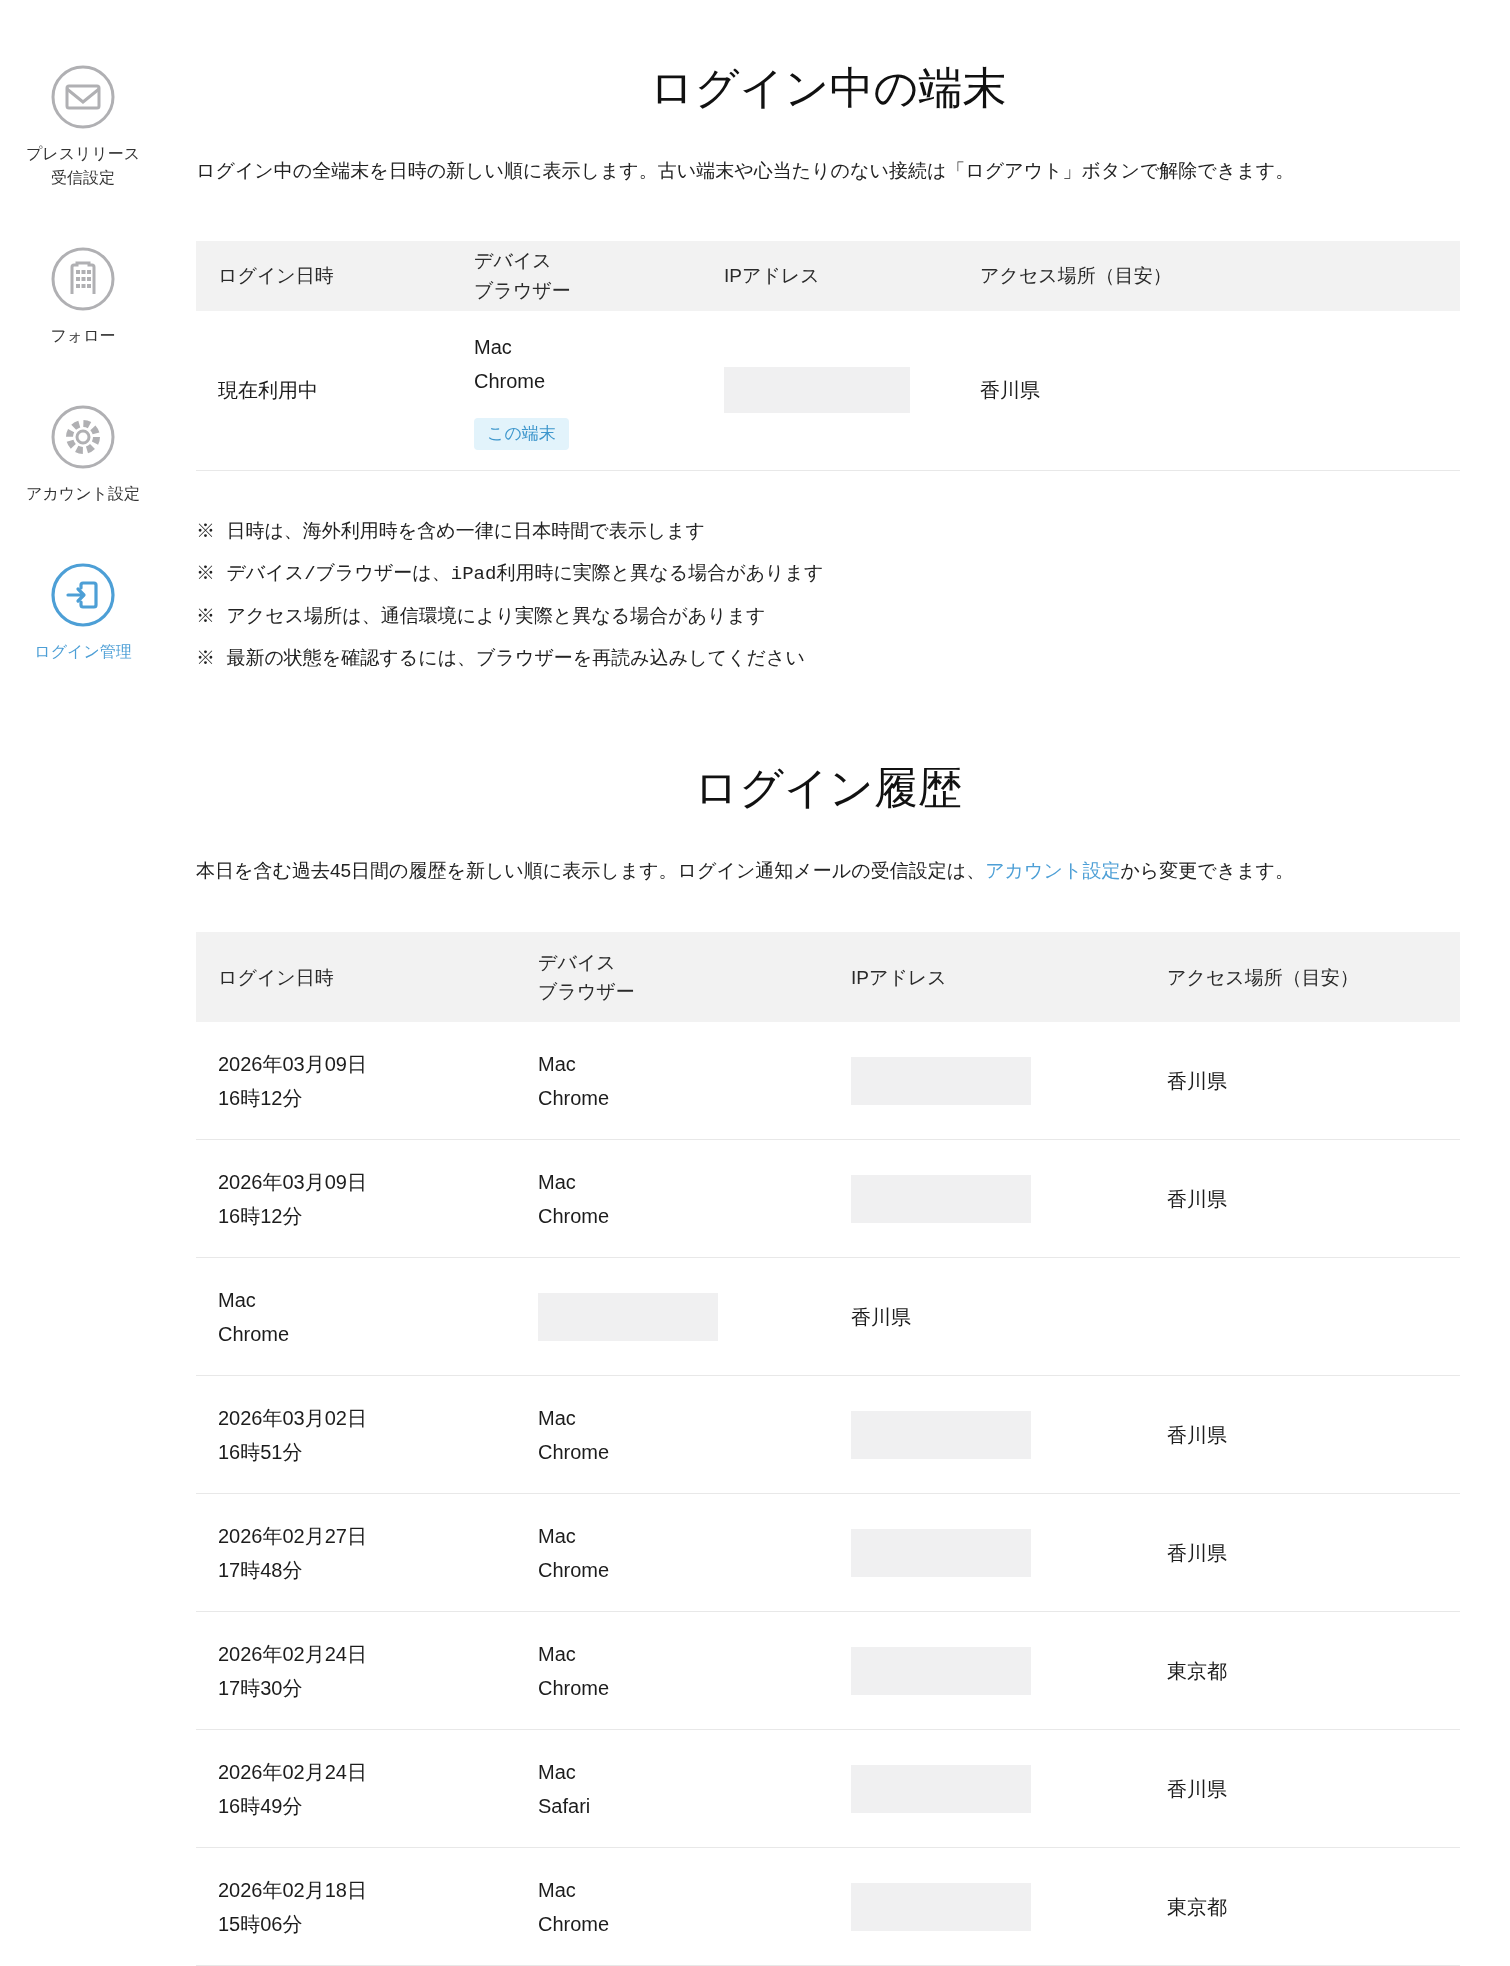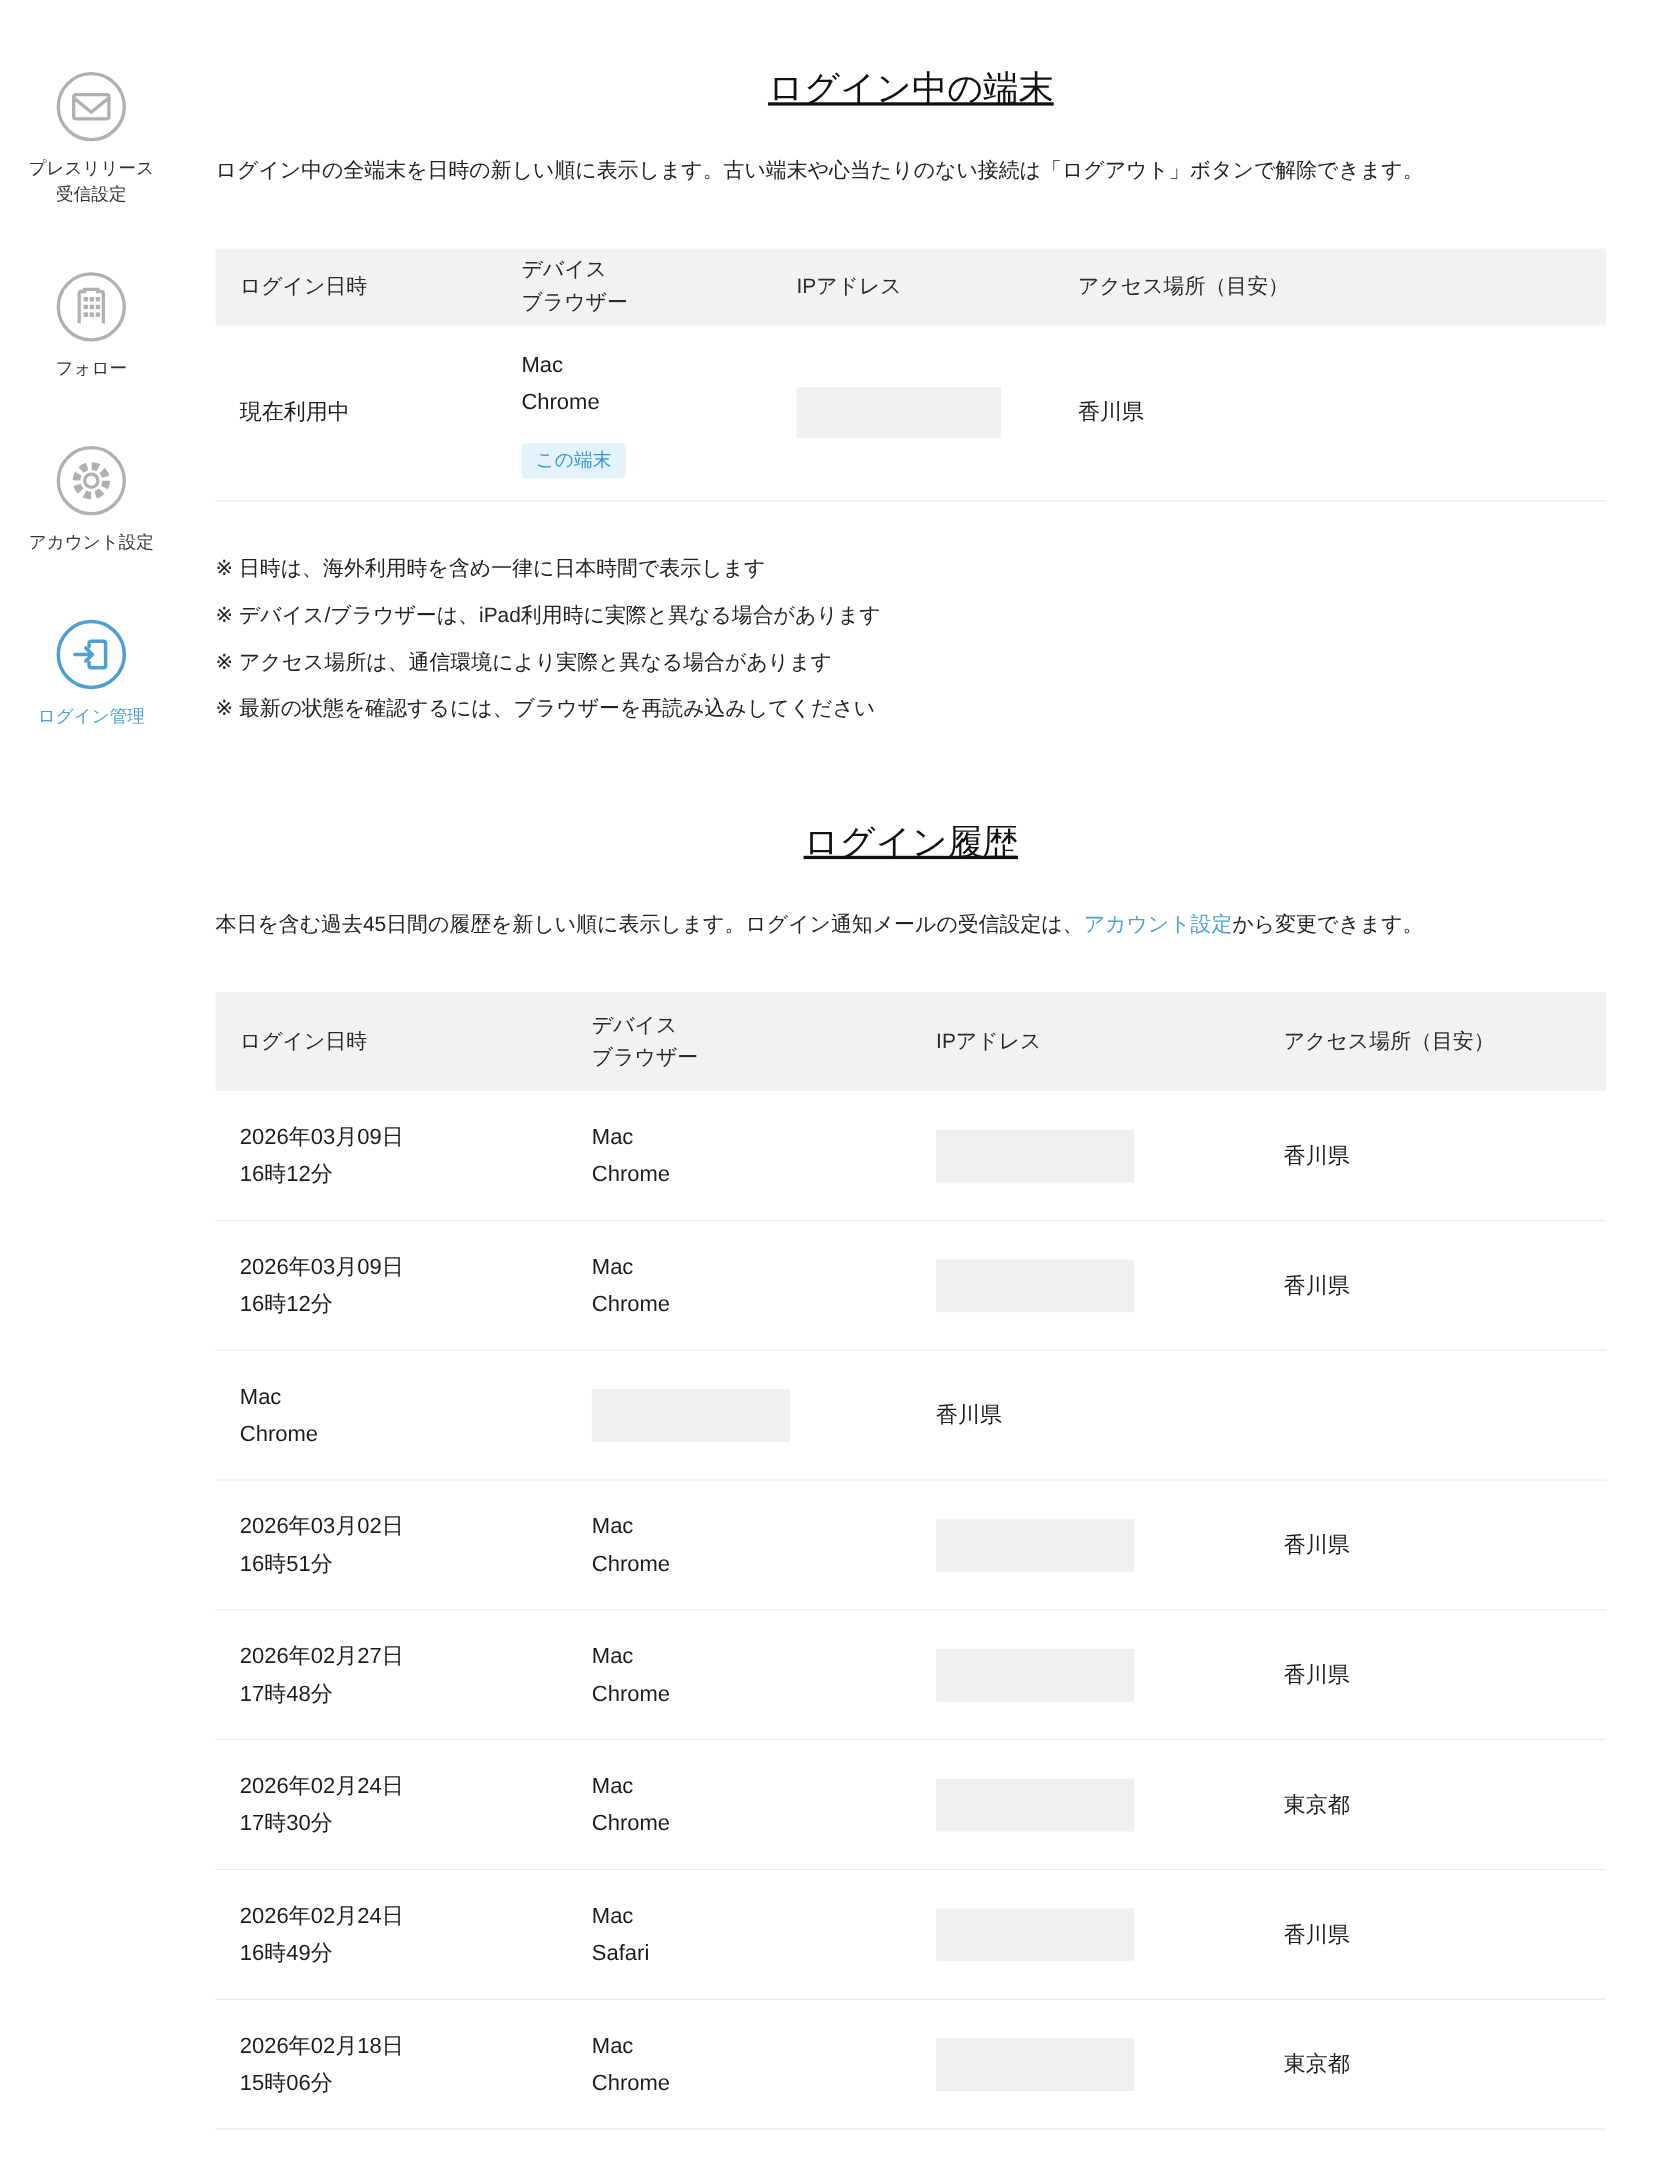--- a/index.html
+++ b/index.html
@@ -14,22 +14,22 @@
   
   .sidebar { width:166px; flex-shrink:0; padding-top:64px; }
   .side-item { text-align:center; margin-bottom:56px; cursor:pointer; }
   .circle-icon { display:block; margin:0 auto 12px; width:66px; height:66px; }
   .side-label { font-size:16px; line-height:1.5; color:#333; display:inline-block; }
   .side-item.active .side-label { color:#4D9FD6; }
 
   
   .content { flex:1; padding:0 50px 0 30px; }
   .section-title {
-    font-size:32px; font-weight:500; text-align:center;
-    margin:60px 0 0; line-height:1.25; color:#111;text-decoration:underline;
+    font-size:44px; font-weight:500; text-align:center;
+    margin:60px 0 0; line-height:1.25; color:#111;
   }
   .section-title.history { margin-top:86px; }
   .desc { font-size:19px; line-height:1.45; margin:42px 0 0; color:#222; }
   .link { color:#4D9FD6; text-decoration:none; cursor:pointer; }
 
   
   .table { margin-top:56px; }
   .table.history { margin-top:48px; }
   .thead { display:grid; background:#F2F2F2; align-items:center; }
   .trow  { display:grid; align-items:center; border-bottom:1px solid #E8E8E8; }
@@ -42,21 +42,21 @@
   .th { padding-left:22px; font-size:19px; line-height:1.55; color:#2a2a2a; }
   .td { padding-left:22px; font-size:20px; line-height:1.7; color:#1c1c1c; }
   .ip-box { display:inline-block; width:186px; height:46px; background:#F0F0F1; vertical-align:middle; }
   .t2 .ip-box { width:180px; height:48px; }
   .badge {
     display:inline-block; margin-top:20px; padding:5px 13px;
     background:#E2F3FB; color:#3D96CC; font-size:17px; border-radius:4px; line-height:1.3;
   }
 
   
-  .notes { list-style:none; margin:48px 0 0; padding:0; }
+  .notes { list-style:none; margin:48px 0 0; padding:0;font-family:Liberation Mono, monospace; }
   .notes li { font-size:19px; line-height:1.45; margin-bottom:15px; color:#222; }
 </style>
 </head>
 <body>
 
 <div class="page">
 
   <nav class="sidebar">
 
     <div class="side-item">

